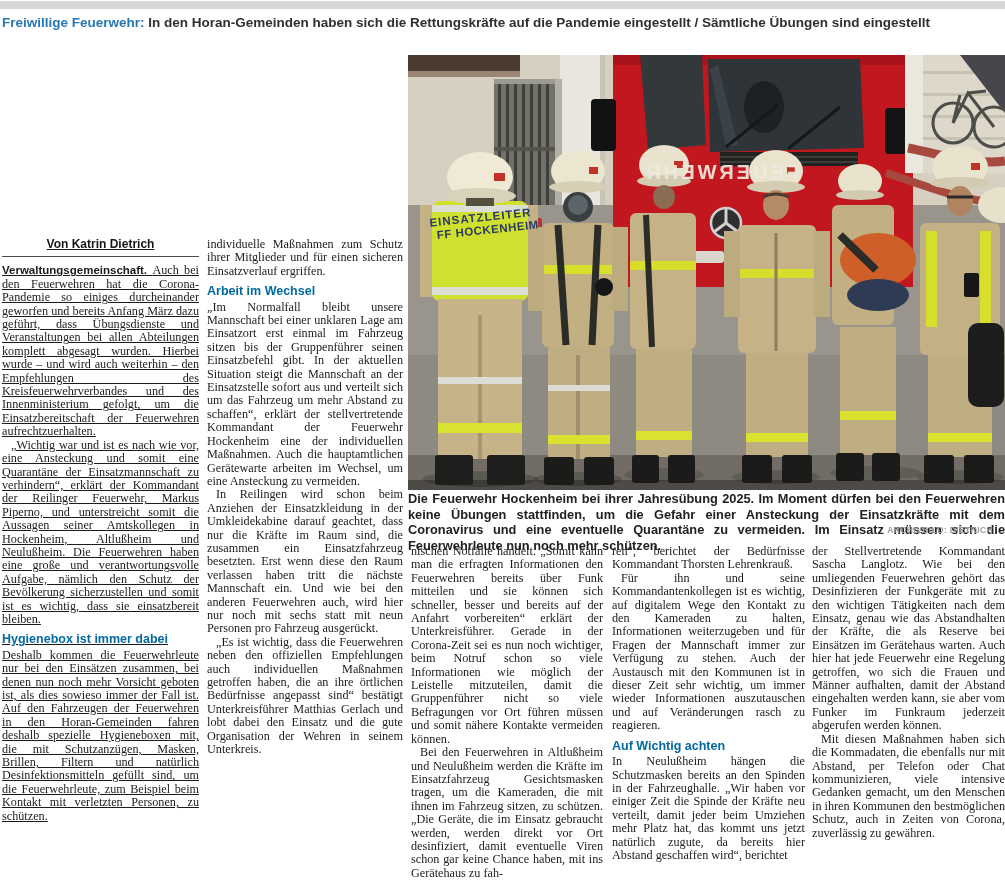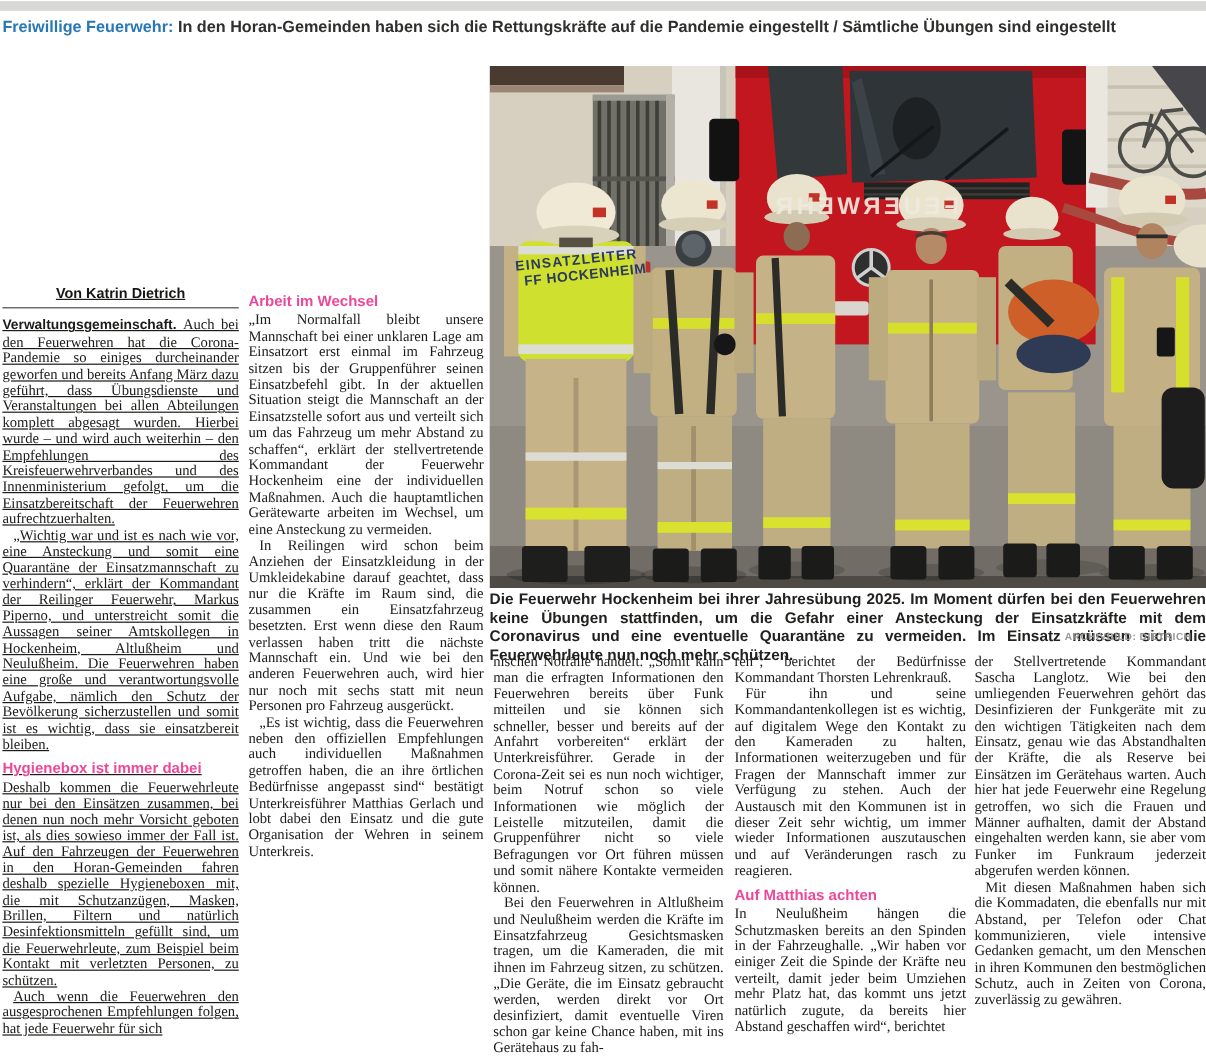--- a/index.html
+++ b/index.html
@@ -34,21 +34,21 @@
   .col3{left:411px;top:545px;width:192px;}
   .col4{left:612px;top:545px;width:193px;}
   .col5{left:812px;top:545px;width:193px;}
   .byline{font-family:"Liberation Sans",sans-serif;font-weight:bold;font-size:12px;
           text-align:center;color:#161614;}
   .byline-rule{border:0;border-top:1px solid #4a4a48;margin:5px 0 7px 0;}
   .col p{margin:0;}
   .col p.indent{text-indent:9px;}
   .col .lead{font-family:"Liberation Sans",sans-serif;font-weight:bold;font-size:11.5px;}
   .col h3.subhead{font-family:"Liberation Sans",sans-serif;font-weight:bold;font-size:12.5px;
-                  margin:7px 0 2px 0;color:#ec4899;text-align:left;}
+                  margin:7px 0 2px 0;color:#0369a1;text-align:left;}
 </style>
 </head>
 <body>
 
 <div class="page">
 
   <div class="topbar"></div>
 
   <div class="kicker">
     <span class="kicker-label">Freiwillige Feuerwehr:</span><span> In den Horan-Gemeinden haben sich die Rettungskräfte auf die Pandemie eingestellt / Sämtliche Übungen sind eingestellt</span>
@@ -263,42 +263,42 @@
   </div>
 
   <div class="col col1">
     <div class="byline">Von Katrin Dietrich</div>
     <hr class="byline-rule">
     <div>
         <p class=""><span class="lead">Verwaltungsgemeinschaft. </span>Auch bei den Feuerwehren hat die Corona-Pandemie so einiges durcheinander geworfen und bereits Anfang März dazu geführt, dass Übungsdienste und Veranstaltungen bei allen Abteilungen komplett abgesagt wurden. Hierbei wurde – und wird auch weiterhin – den Empfehlungen des Kreisfeuerwehrverbandes und des Innenministerium gefolgt, um die Einsatzbereitschaft der Feuerwehren aufrechtzuerhalten.</p>
         <p class="indent">„Wichtig war und ist es nach wie vor, eine Ansteckung und somit eine Quarantäne der Einsatzmannschaft zu verhindern“, erklärt der Kommandant der Reilinger Feuerwehr, Markus Piperno, und unterstreicht somit die Aussagen seiner Amtskollegen in Hockenheim, Altlußheim und Neulußheim. Die Feuerwehren haben eine große und verantwortungsvolle Aufgabe, nämlich den Schutz der Bevölkerung sicherzustellen und somit ist es wichtig, dass sie einsatzbereit bleiben.</p>
         <h3 class="subhead">Hygienebox ist immer dabei</h3>
         <p class="">Deshalb kommen die Feuerwehrleute nur bei den Einsätzen zusammen, bei denen nun noch mehr Vorsicht geboten ist, als dies sowieso immer der Fall ist. Auf den Fahrzeugen der Feuerwehren in den Horan-Gemeinden fahren deshalb spezielle Hygieneboxen mit, die mit Schutzanzügen, Masken, Brillen, Filtern und natürlich Desinfektionsmitteln gefüllt sind, um die Feuerwehrleute, zum Beispiel beim Kontakt mit verletzten Personen, zu schützen.</p>
-        <p class="indent">Auch wenn die Feuerwehren den ausgesprochenen Empfehlungen folgen, hat jede Feuerwehr für sich</p>
       </div>
   </div>
   <div class="col col2">
       <div>
+        <p class="">individuelle Maßnahmen zum Schutz ihrer Mitglieder und für einen sicheren Einsatzverlauf ergriffen.</p>
         <h3 class="subhead">Arbeit im Wechsel</h3>
         <p class="">„Im Normalfall bleibt unsere Mannschaft bei einer unklaren Lage am Einsatzort erst einmal im Fahrzeug sitzen bis der Gruppenführer seinen Einsatzbefehl gibt. In der aktuellen Situation steigt die Mannschaft an der Einsatzstelle sofort aus und verteilt sich um das Fahrzeug um mehr Abstand zu schaffen“, erklärt der stellvertretende Kommandant der Feuerwehr Hockenheim eine der individuellen Maßnahmen. Auch die hauptamtlichen Gerätewarte arbeiten im Wechsel, um eine Ansteckung zu vermeiden.</p>
         <p class="indent">In Reilingen wird schon beim Anziehen der Einsatzkleidung in der Umkleidekabine darauf geachtet, dass nur die Kräfte im Raum sind, die zusammen ein Einsatzfahrzeug besetzten. Erst wenn diese den Raum verlassen haben tritt die nächste Mannschaft ein. Und wie bei den anderen Feuerwehren auch, wird hier nur noch mit sechs statt mit neun Personen pro Fahrzeug ausgerückt.</p>
         <p class="indent">„Es ist wichtig, dass die Feuerwehren neben den offiziellen Empfehlungen auch individuellen Maßnahmen getroffen haben, die an ihre örtlichen Bedürfnisse angepasst sind“ bestätigt Unterkreisführer Matthias Gerlach und lobt dabei den Einsatz und die gute Organisation der Wehren in seinem Unterkreis.</p>
       </div>
     </div>
   <div class="col col3">
       <div>
         <p class="">nischen Notfälle handelt. „Somit kann man die erfragten Informationen den Feuerwehren bereits über Funk mitteilen und sie können sich schneller, besser und bereits auf der Anfahrt vorbereiten“ erklärt der Unterkreisführer. Gerade in der Corona-Zeit sei es nun noch wichtiger, beim Notruf schon so viele Informationen wie möglich der Leistelle mitzuteilen, damit die Gruppenführer nicht so viele Befragungen vor Ort führen müssen und somit nähere Kontakte vermeiden können.</p>
         <p class="indent">Bei den Feuerwehren in Altlußheim und Neulußheim werden die Kräfte im Einsatzfahrzeug Gesichtsmasken tragen, um die Kameraden, die mit ihnen im Fahrzeug sitzen, zu schützen. „Die Geräte, die im Einsatz gebraucht werden, werden direkt vor Ort desinfiziert, damit eventuelle Viren schon gar keine Chance haben, mit ins Gerätehaus zu fah-</p>
       </div>
     </div>
   <div class="col col4">
       <div>
         <p class="">ren“, berichtet der Bedürfnisse Kommandant Thorsten Lehrenkrauß.</p>
         <p class="indent">Für ihn und seine Kommandantenkollegen ist es wichtig, auf digitalem Wege den Kontakt zu den Kameraden zu halten, Informationen weiterzugeben und für Fragen der Mannschaft immer zur Verfügung zu stehen. Auch der Austausch mit den Kommunen ist in dieser Zeit sehr wichtig, um immer wieder Informationen auszutauschen und auf Veränderungen rasch zu reagieren.</p>
-        <h3 class="subhead">Auf Matthias achten</h3>
+        <h3 class="subhead">Auf Wichtig achten</h3>
         <p class="">In Neulußheim hängen die Schutzmasken bereits an den Spinden in der Fahrzeughalle. „Wir haben vor einiger Zeit die Spinde der Kräfte neu verteilt, damit jeder beim Umziehen mehr Platz hat, das kommt uns jetzt natürlich zugute, da bereits hier Abstand geschaffen wird“, berichtet</p>
       </div>
     </div>
   <div class="col col5">
       <div>
         <p class="">der Stellvertretende Kommandant Sascha Langlotz. Wie bei den umliegenden Feuerwehren gehört das Desinfizieren der Funkgeräte mit zu den wichtigen Tätigkeiten nach dem Einsatz, genau wie das Abstandhalten der Kräfte, die als Reserve bei Einsätzen im Gerätehaus warten. Auch hier hat jede Feuerwehr eine Regelung getroffen, wo sich die Frauen und Männer aufhalten, damit der Abstand eingehalten werden kann, sie aber vom Funker im Funkraum jederzeit abgerufen werden können.</p>
         <p class="indent">Mit diesen Maßnahmen haben sich die Kommadaten, die ebenfalls nur mit Abstand, per Telefon oder Chat kommunizieren, viele intensive Gedanken gemacht, um den Menschen in ihren Kommunen den bestmöglichen Schutz, auch in Zeiten von Corona, zuverlässig zu gewähren.</p>
       </div>
     </div>
 

